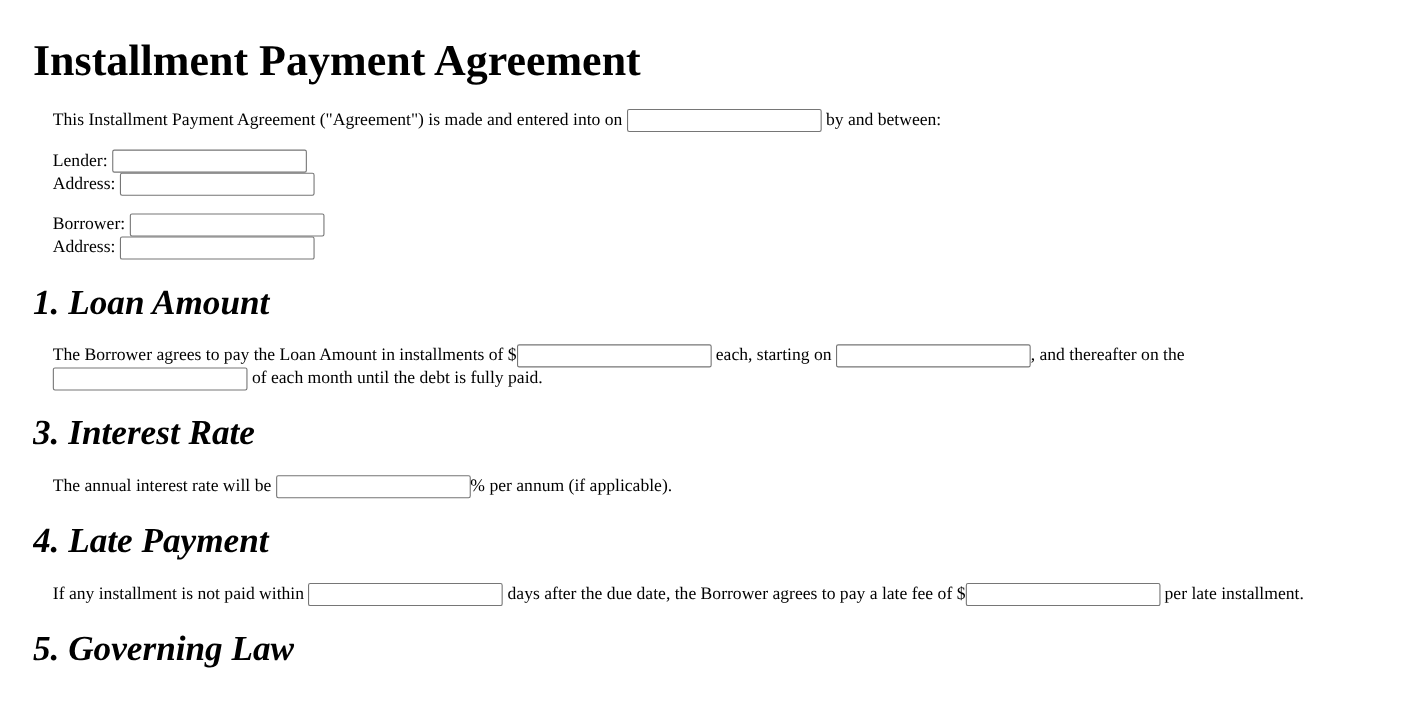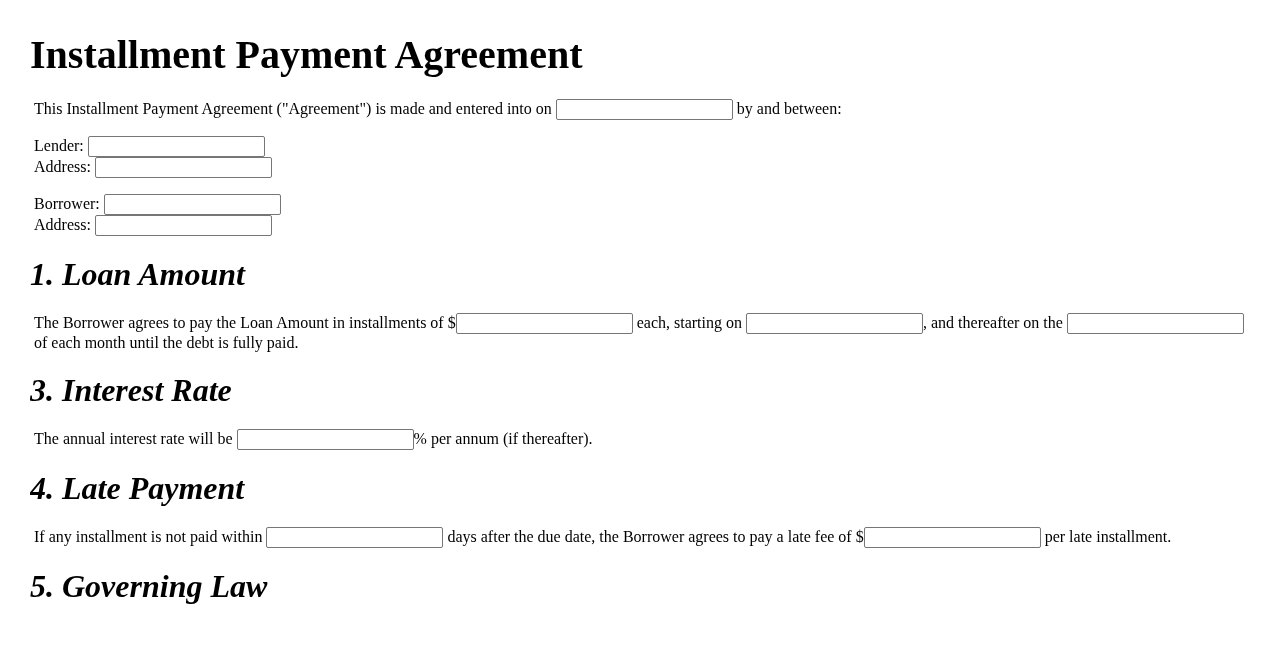--- a/index.html
+++ b/index.html
@@ -17,21 +17,21 @@
     font-weight: bold;
     margin: 21px 0;
   }
   h2 {
     font-size: 32px;
     font-weight: bold;
     margin: 20px 0;
     font-style: italic;
   }
   p {
-    margin: 16px 4px;
+    margin: 16px 18px;
   }
   input[type="text"] {
     box-sizing: border-box;
     width: 177px;
     height: 21px;
     padding: 1px 2px;
     border: 1px solid #767676;
     border-radius: 2px;
     background: #ffffff;
     font-family: "Liberation Serif", "DejaVu Serif", serif;
@@ -57,21 +57,21 @@
   <p><b>Borrower:</b> <input type="text" value="" style=""><br><b>Address:</b> <input type="text" value="" style=""></p>
 
   <h2>1. Loan Amount</h2>
 
 
 
   <p><span>The Borrower agrees to pay the Loan Amount in installments of $</span><input type="text" value="" style=""><span> each, starting on </span><input type="text" value="" style=""><span>, and thereafter on the </span><input type="text" value="" style=""><span> of each month until the debt is fully paid.</span></p>
 
   <h2>3. Interest Rate</h2>
 
-  <p><span>The annual interest rate will be </span><input type="text" value="" style=""><span>% per annum (if thereafter).</span></p>
+  <p><span>The annual interest rate will be </span><input type="text" value="" style=""><span>% per annum (if applicable).</span></p>
 
   <h2>4. Late Payment</h2>
 
   <p><span>If any installment is not paid within </span><input type="text" value="" style=""><span> days after the due date, the Borrower agrees to pay a late fee of $</span><input type="text" value="" style=""><span> per late installment.</span></p>
 
   <h2>5. Governing Law</h2>
 
 </div>
 
 </body></html>

